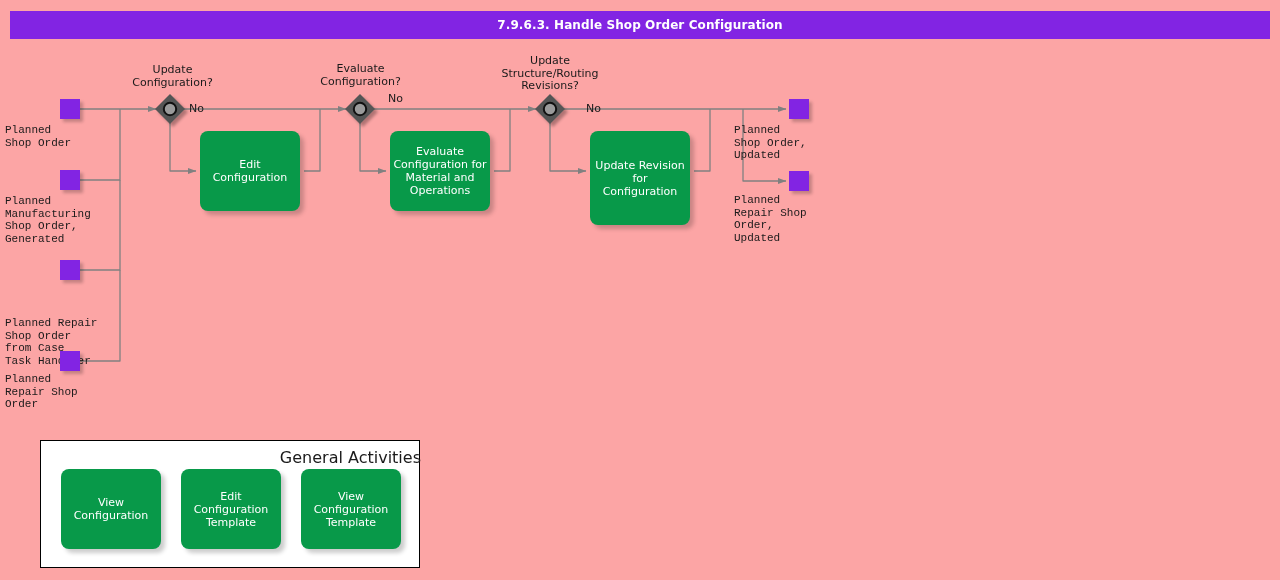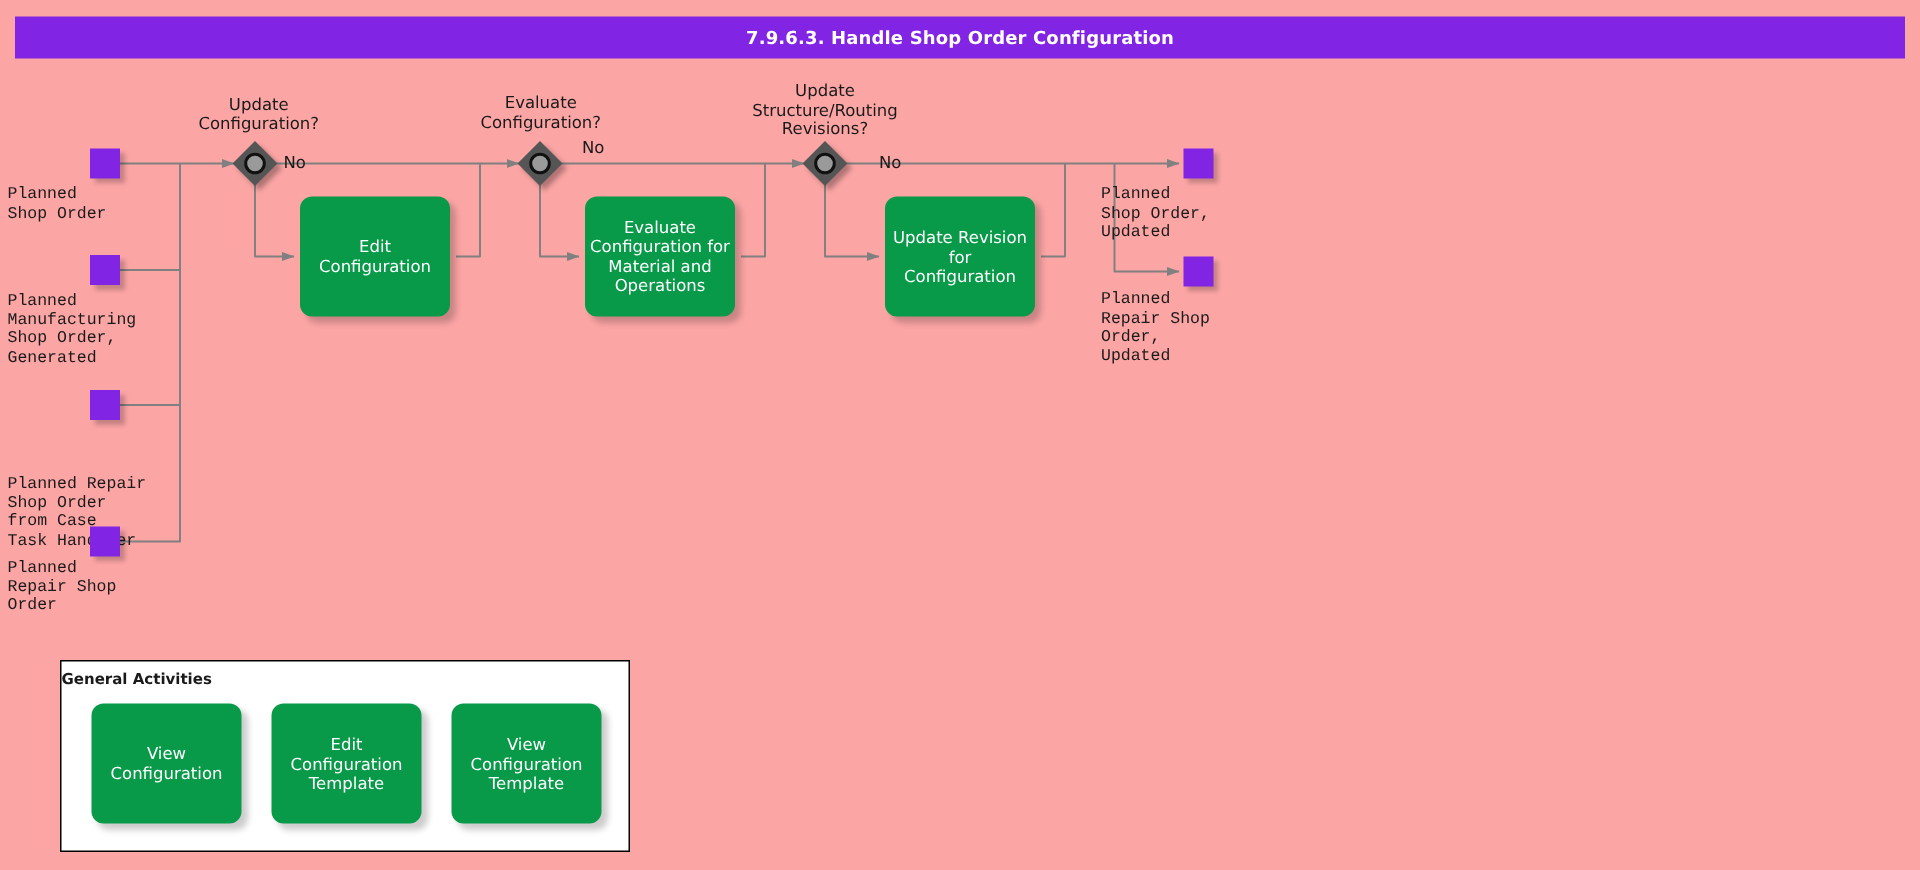--- a/index.html
+++ b/index.html
@@ -107,25 +107,24 @@
     width: 380px;
     height: 128px;
     border: 1.5px solid #000000;
     background: #ffffff;
   }
   #general-panel-title {
     position: absolute;
     left: 0;
     top: 7px;
     width: 380px;
-    text-align: left;
-    font-size: 10px;
-    color: #1a1a1a;
-    font-family: "DejaVu Sans", "Liberation Sans", sans-serif;
-    font-weight: bold;
+    text-align: right;
+    font-size: 16px;
+    color: #1a1a1a;
+    font-family: "DejaVu Sans", "Liberation Sans", sans-serif;
   }
 </style>
 </head>
 <body>
 
 <div id="page">
 
   <div id="title-bar">
     <span id="title-text">7.9.6.3. Handle Shop Order Configuration</span>
   </div>
@@ -235,21 +234,21 @@
   <div class="branch-label" style="left:586px; top:103px;">No</div>
 
   <div class="activity" style="left:200px; top:131px; width:100px; height:80px;">Edit
 Configuration</div>
 
   <div class="activity" style="left:390px; top:131px; width:100px; height:80px;">Evaluate
 Configuration for
 Material and
 Operations</div>
 
-  <div class="activity" style="left:590px; top:131px; width:100px; height:80px;">Update Revision
+  <div class="activity" style="left:590px; top:131px; width:100px; height:94px;">Update Revision
 for
 Configuration</div>
 
   <div id="general-panel">
     <div id="general-panel-title">General Activities</div>
 
     <div class="activity" style="left:20px; top:28px; width:100px; height:80px;">View
 Configuration</div>
 
     <div class="activity" style="left:140px; top:28px; width:100px; height:80px;">Edit

